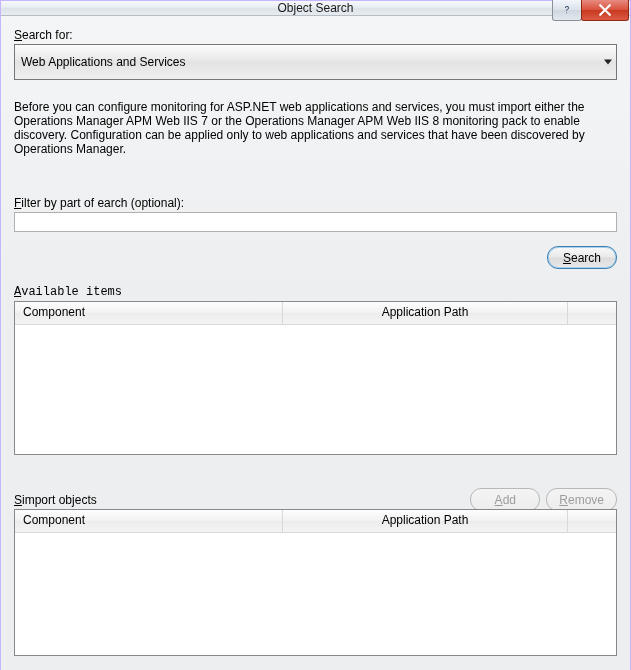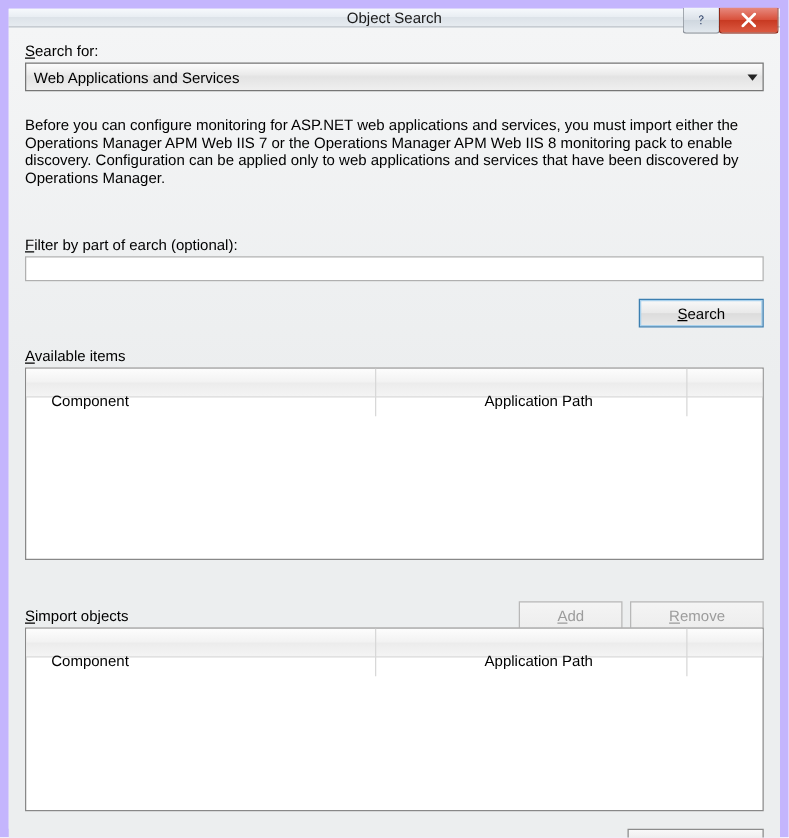--- a/index.html
+++ b/index.html
@@ -1,42 +1,42 @@
 <!DOCTYPE html>
 <html><head>
 <meta charset="utf-8">
 <style>
   html,body{margin:0;padding:0;width:631px;height:670px;font-family:"Segoe UI",Tahoma,sans-serif;font-size:12px;color:#000;background:#fff;overflow:hidden;}
-  .window{width:631px;height:670px;border:7px solid #c4b5fd;box-sizing:border-box;display:flex;flex-direction:column;}
+  .window{width:631px;height:670px;border:1px solid #c4b5fd;box-sizing:border-box;display:flex;flex-direction:column;}
   
   .titlebar{height:28px;background:linear-gradient(to bottom,#f6f9fc 0%,#e9eef3 45%,#dde3e9 50%,#e6ebf0 100%);border-bottom:1px solid #b6bdc5;display:flex;align-items:center;position:relative;}
   .titlebar .title{flex:1;text-align:center;font-size:12px;color:#1a1a1a;}
   .titlebar .controls{position:absolute;right:1px;top:-1px;display:flex;}
   .tbtn{width:28px;height:20px;border:1px solid #8a9099;border-top:none;margin-left:-1px;background:linear-gradient(to bottom,#f2f6fb,#dbe1e8 50%,#cfd7df 51%,#e2e8ee);display:flex;align-items:center;justify-content:center;font-weight:bold;color:#2a3e66;border-bottom-left-radius:3px;border-bottom-right-radius:3px;font-size:11px;}
   .tbtn svg{width:12px;height:12px;display:block;}
   .tbtn.close{width:46px;background:linear-gradient(to bottom,#e78b80,#d9523d 48%,#c83a22 52%,#dc5a42);border-color:#8f2a1a;color:#fff;}
   
   .content{flex:1;background:linear-gradient(to bottom,#f4f5f6,#eceeef 40%,#eceeef);padding:12px 13px 12px 13px;display:flex;flex-direction:column;box-sizing:border-box;}
   .intro{margin:0 0 18px 0;}
   .lbl{margin:0 0 2px 0;}
   .underline-shortcut{text-decoration:underline;}
   
-  .combo{position:relative;height:23px;border:1px solid #767676;background:linear-gradient(to bottom,#fcfcfc,#ebebeb 40%,#e3e3e3 50%,#efefef);display:flex;align-items:center;padding:0 18px 0 6px;box-sizing:border-box;}
+  .combo{position:relative;height:36px;border:1px solid #767676;background:linear-gradient(to bottom,#fcfcfc,#ebebeb 40%,#e3e3e3 50%,#efefef);display:flex;align-items:center;padding:0 18px 0 6px;box-sizing:border-box;}
   .combo .arrow{position:absolute;right:4px;top:50%;transform:translateY(-50%);width:0;height:0;border-left:4px solid transparent;border-right:4px solid transparent;border-top:5px solid #222;}
   .desc{margin-top:20px;line-height:14px;}
   .gap{height:28px;}
   .textinput{height:20px;border:1px solid #b0b0b0;background:#fff;box-sizing:border-box;padding:2px 4px;width:100%;font:inherit;}
   .row-right{display:flex;justify-content:flex-end;margin-top:14px;gap:6px;}
-  .btn{min-width:70px;height:23px;border:1px solid #8c8c8c;background:linear-gradient(to bottom,#f9f9f9,#e9e9e9 48%,#dcdcdc 52%,#e9e9e9);font:inherit;padding:0 30px;border-radius:0;}
+  .btn{min-width:70px;height:23px;border:1px solid #8c8c8c;background:linear-gradient(to bottom,#f9f9f9,#e9e9e9 48%,#dcdcdc 52%,#e9e9e9);font:inherit;padding:0 12px;border-radius:11px;}
   .btn:disabled{color:#9c9c9c;border-color:#b8b8b8;background:linear-gradient(to bottom,#f4f4f4,#ededed);margin-top:24px;}
   .btn.focus{border:1px solid #3c7fb1;box-shadow:0 0 0 1px #a7d0ec inset;}
-  .section-label{margin:16px 0 2px 0;}
+  .section-label{margin:16px 0 2px 0;font-family:Liberation Mono, monospace;}
   .listview{border:1px solid #888;background:#fff;flex-shrink:0;display:flex;flex-direction:column;}
   .lv-head{display:flex;height:22px;background:linear-gradient(to bottom,#fdfdfd,#f2f2f2 48%,#ececec 52%,#f4f4f4);border-bottom:1px solid #d8d8d8;}
-  .lv-head .col{padding:19px 8px;border-right:1px solid #d8d8d8;box-sizing:border-box;margin-left:12px;}
+  .lv-head .col{padding:3px 8px;border-right:1px solid #d8d8d8;box-sizing:border-box;}
   .lv-body{flex:1;}
   .lv1{height:152px;}
   .lv2{height:145px;}
   .col-a{width:268px;}
   .col-b{flex:1;width:272px;text-align:center;}
   .col-c{width:48px;border-right:none!important;}
   .btnrow-ar{display:flex;justify-content:flex-end;gap:6px;margin-top:9px;margin-bottom:0px;}
   .btnrow-ar .btn{min-width:70px;}
   .footer-row{display:flex;justify-content:flex-end;gap:18px;margin-top:14px;}
   .selobj-wrap{position:relative;margin-top:-18px;}

